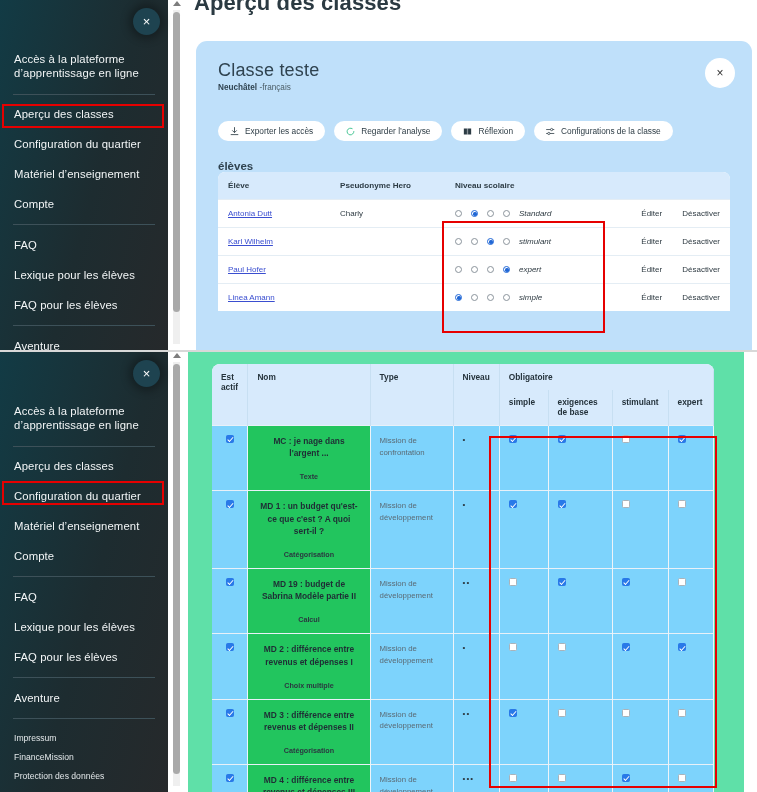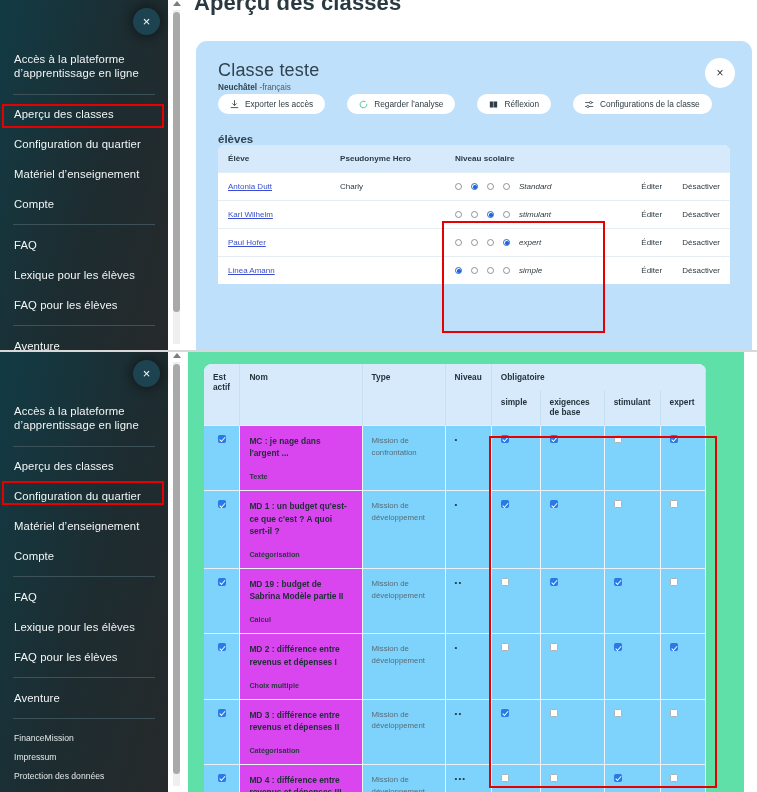--- a/index.html
+++ b/index.html
@@ -86,21 +86,21 @@
   .class-name { font-size:18px; color:#2f4350; font-weight:400; letter-spacing:.2px; }
   .class-sub { font-size:8.2px; color:#4a5c66; margin-top:2px; }
   .class-sub b { font-weight:700; color:#2f4350; }
   .card-close {
     position:absolute; right:17px; top:17px;
     width:30px;height:30px;border-radius:50%;
     background:#ffffff; color:#333;
     display:flex;align-items:center;justify-content:center;
     font-size:12px; cursor:pointer;
   }
-  .btn-row { margin-top:2px; display:flex; gap:22px; }
+  .btn-row { margin-top:29px; display:flex; gap:9px; }
   .pill {
     background:#ffffff; border-radius:14px;
     height:20px; padding:0 12px;
     display:flex; align-items:center; gap:6px;
     font-size:8.3px; color:#2c3b44; cursor:pointer;
     white-space:nowrap;
   }
   .pill svg { display:block; }
 
   .section-label { margin-top:19px; font-size:11.5px; font-weight:700; color:#2f4350; }
@@ -162,21 +162,21 @@
     text-align:left; padding:8px 9px; vertical-align:top;
     border-right:1px solid #c7dff2;
   }
   .mis-table th.sub { padding-top:7px; }
   .mis-table td {
     padding:9px 9px; vertical-align:top;
     border-top:1px solid #e8f1f8;
     border-right:1px solid #eef4f9;
     background:#7dd3fc;
   }
-  .mis-table td.nom { background:#d946ef; }
+  .mis-table td.nom { background:#22c55e;text-align:center; }
   .nom-title { font-size:8.4px; font-weight:700; color:#1f2d35; line-height:1.45; }
   .nom-sub { font-size:7.2px; font-weight:700; color:#2b3840; margin-top:13px; }
   .type-txt { font-size:7.8px; color:#5a6a74; line-height:1.5; }
   .niv { font-size:8px; color:#2b3840; letter-spacing:1px; }
   .cbx {
     display:inline-block; width:8px;height:8px;border-radius:1.5px;
     border:1px solid #aab3ba; background:#fff;
   }
   .cbx.on { background:#2979e8; border-color:#2979e8; position:relative; }
   .cbx.on::after {
@@ -320,21 +320,21 @@
   <div class="sb-hl-box" style="left:2px; top:104px; width:162px; height:24px;"></div>
   <div class="hl-red" style="left:442px; top:221px; width:163px; height:112px;"></div>
 </div>
 
 <div class="panel-divider"></div>
 
 <div class="panel" id="panel-bottom">
 
   <div class="content">
     <div class="green-bg" style="left:0;width:556px;"></div>
-    <div class="mis-wrap" style="left:16px;">
+    <div class="mis-wrap" style="left:24px;">
       <table class="mis-table">
         <thead>
           <tr>
             <th style="width:36px;" rowspan="2">Est actif</th>
             <th style="width:142px;" rowspan="2">Nom</th>
             <th style="width:87px;" rowspan="2">Type</th>
             <th style="width:40px;" rowspan="2">Niveau</th>
             <th colspan="4">Obligatoire</th>
           </tr>
           <tr>
@@ -466,22 +466,22 @@
       <div class="sb-item">FAQ</div>
       <div class="sb-item">Lexique pour les élèves</div>
       <div class="sb-item">FAQ pour les élèves</div>
     </div>
     <div class="sb-rule"></div>
     <div class="sb-section">
       <div class="sb-item">Aventure</div>
     </div>
     <div class="sb-rule"></div>
     <div class="sb-section" style="padding-top:4px;">
+      <div class="sb-footer-item">Impressum</div>
       <div class="sb-footer-item">FinanceMission</div>
-      <div class="sb-footer-item">Impressum</div>
       <div class="sb-footer-item">Protection des données</div>
       <div class="sb-footer-item">Support</div>
     </div>
 
   </div>
 
   <div class="sb-hl-box" style="left:2px; top:129px; width:162px; height:24px;"></div>
   <div class="hl-red" style="left:489px; top:84px; width:228px; height:352px;"></div>
 </div>
 

